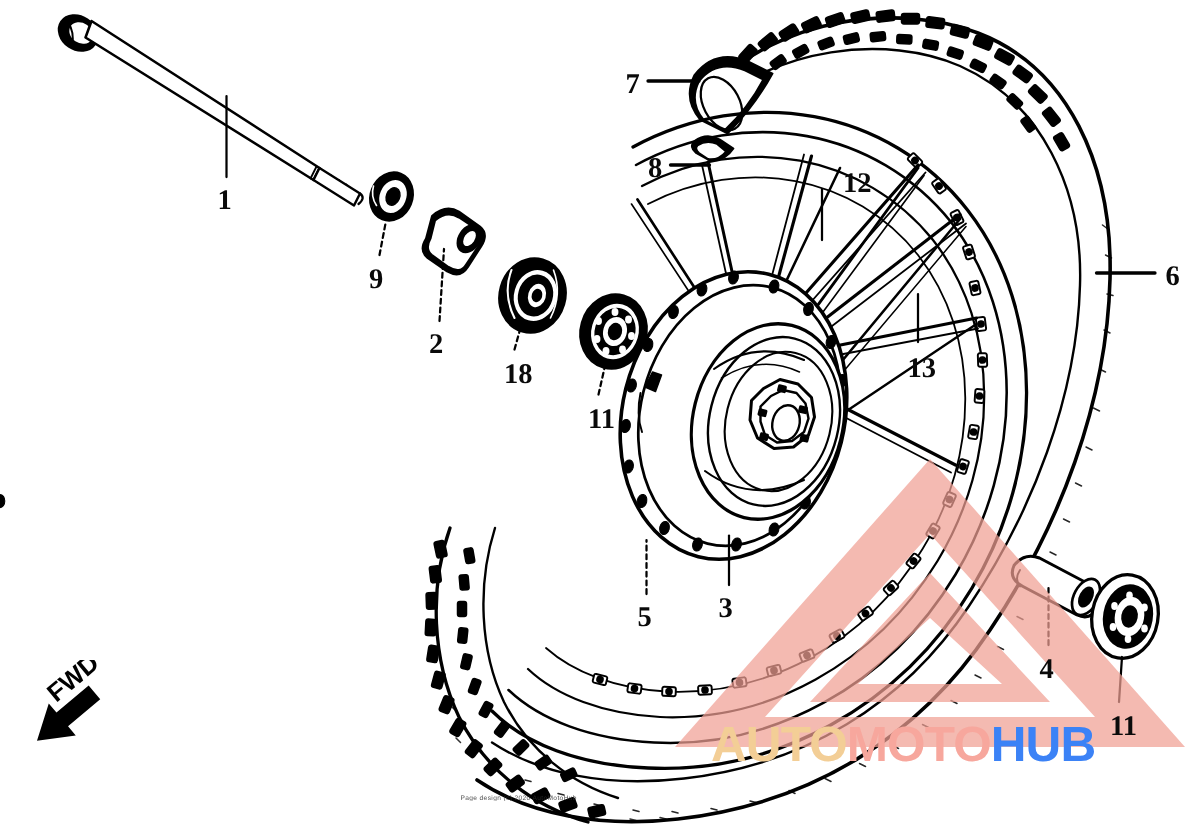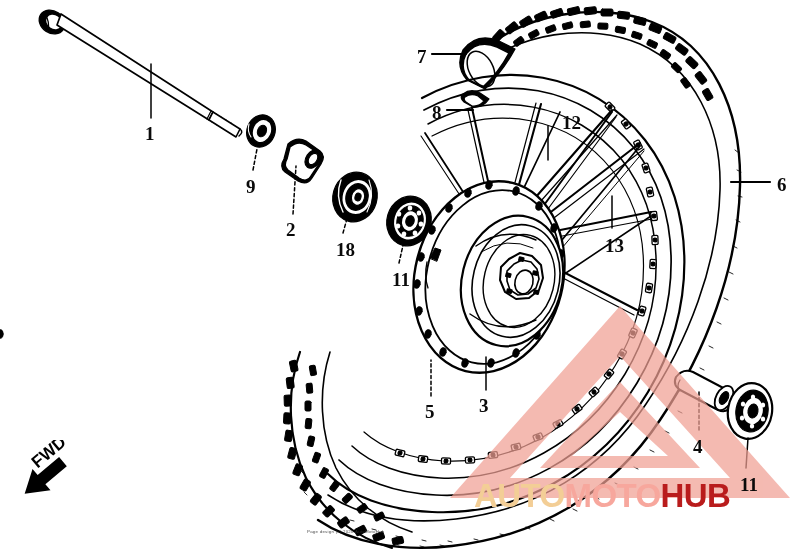--- a/index.html
+++ b/index.html
@@ -32,21 +32,21 @@
     pointer-events:none;
   }
   .wm-text{
     position:absolute;left:474px;top:479px;
     font-family:"Liberation Sans",sans-serif;
     font-weight:700;font-size:33px;letter-spacing:-0.6px;
     white-space:nowrap;line-height:1;
   }
   .wm-a{color:#f3ce96;text-align:center;}
   .wm-m{color:#f7a79d;}
-  .wm-h{color:#b91c1c;text-align:center;}
+  .wm-h{color:#3b82f6;text-align:center;}
 </style>
 </head>
 <body>
 
 <div id="stage">
 
   <svg id="art" viewBox="0 0 800 560">
     <defs>
 
       <g id="knob">

